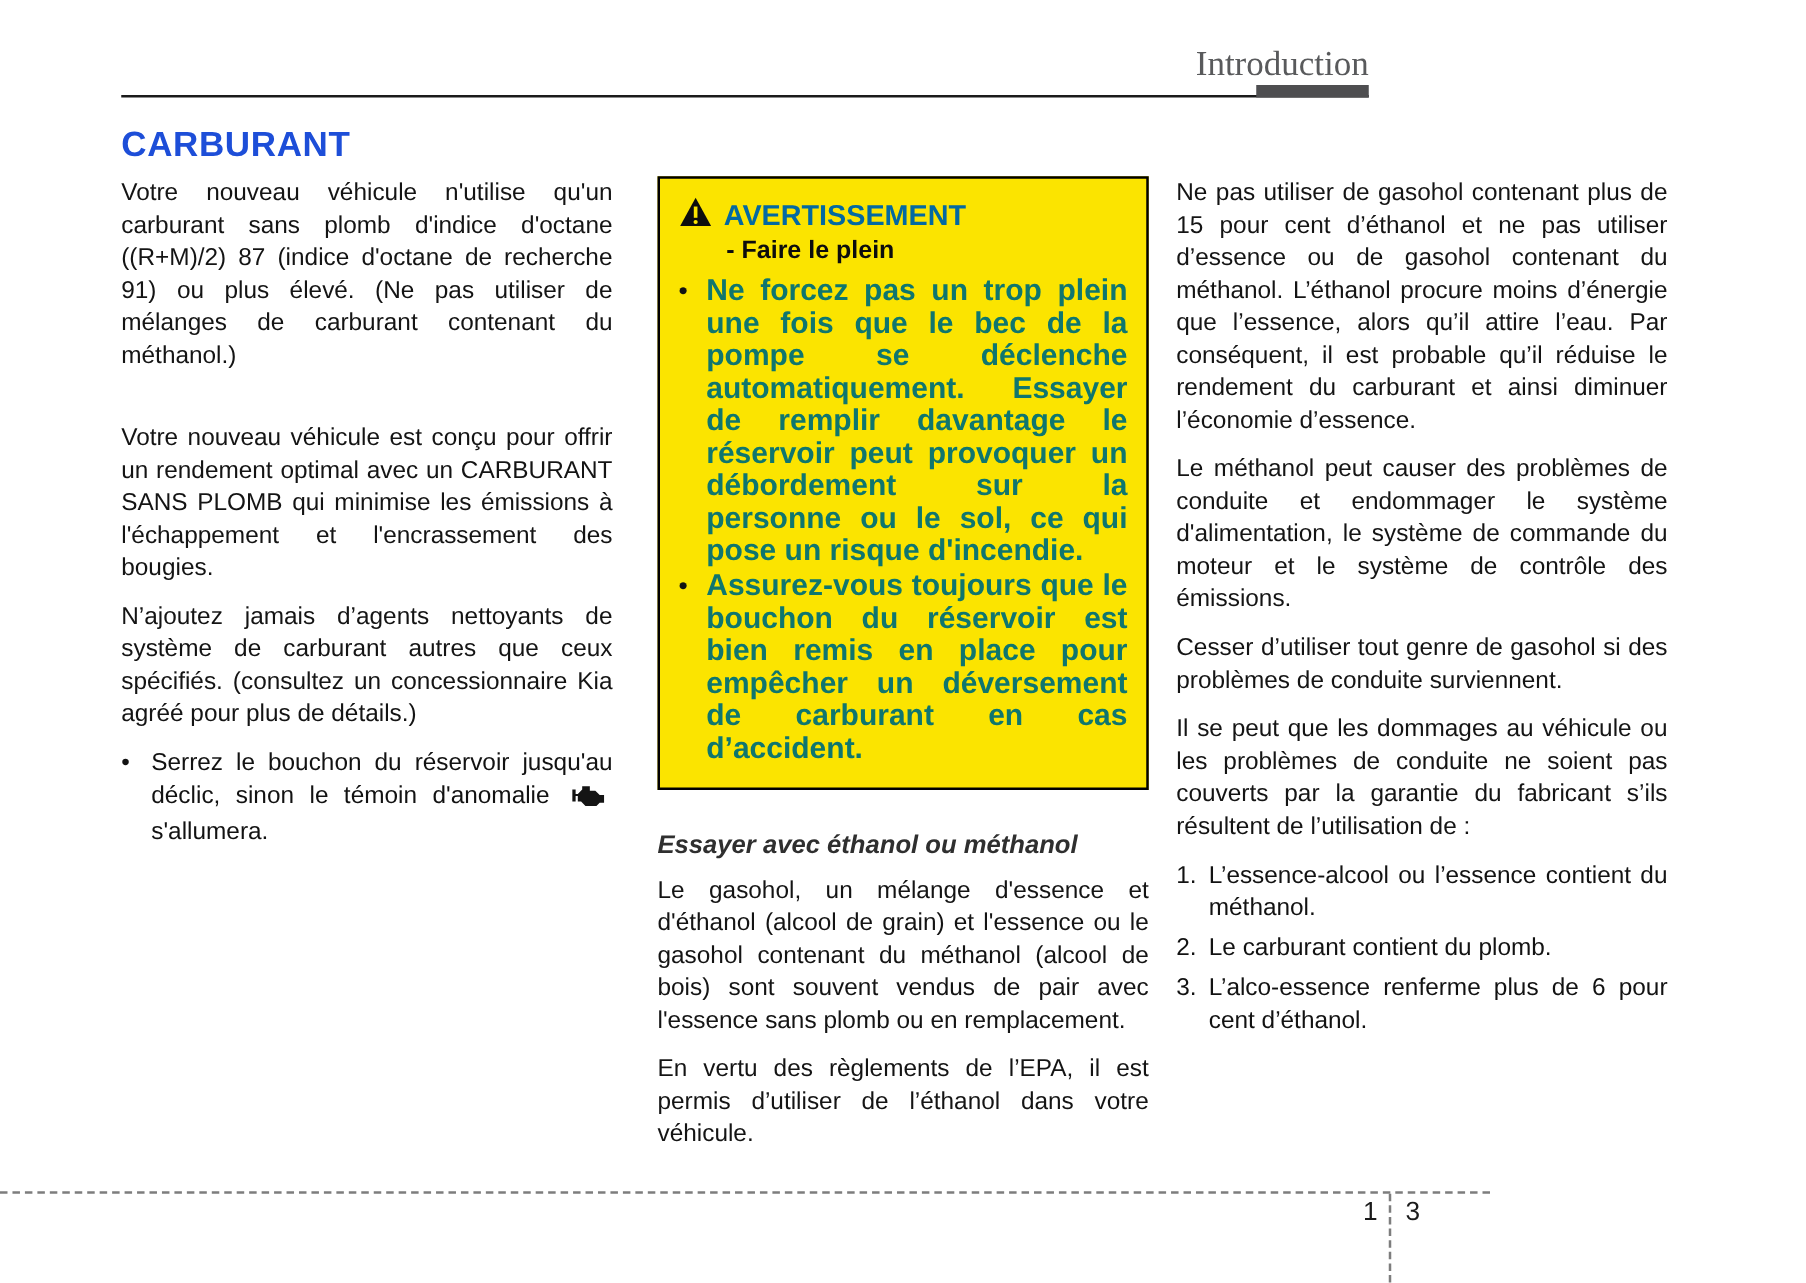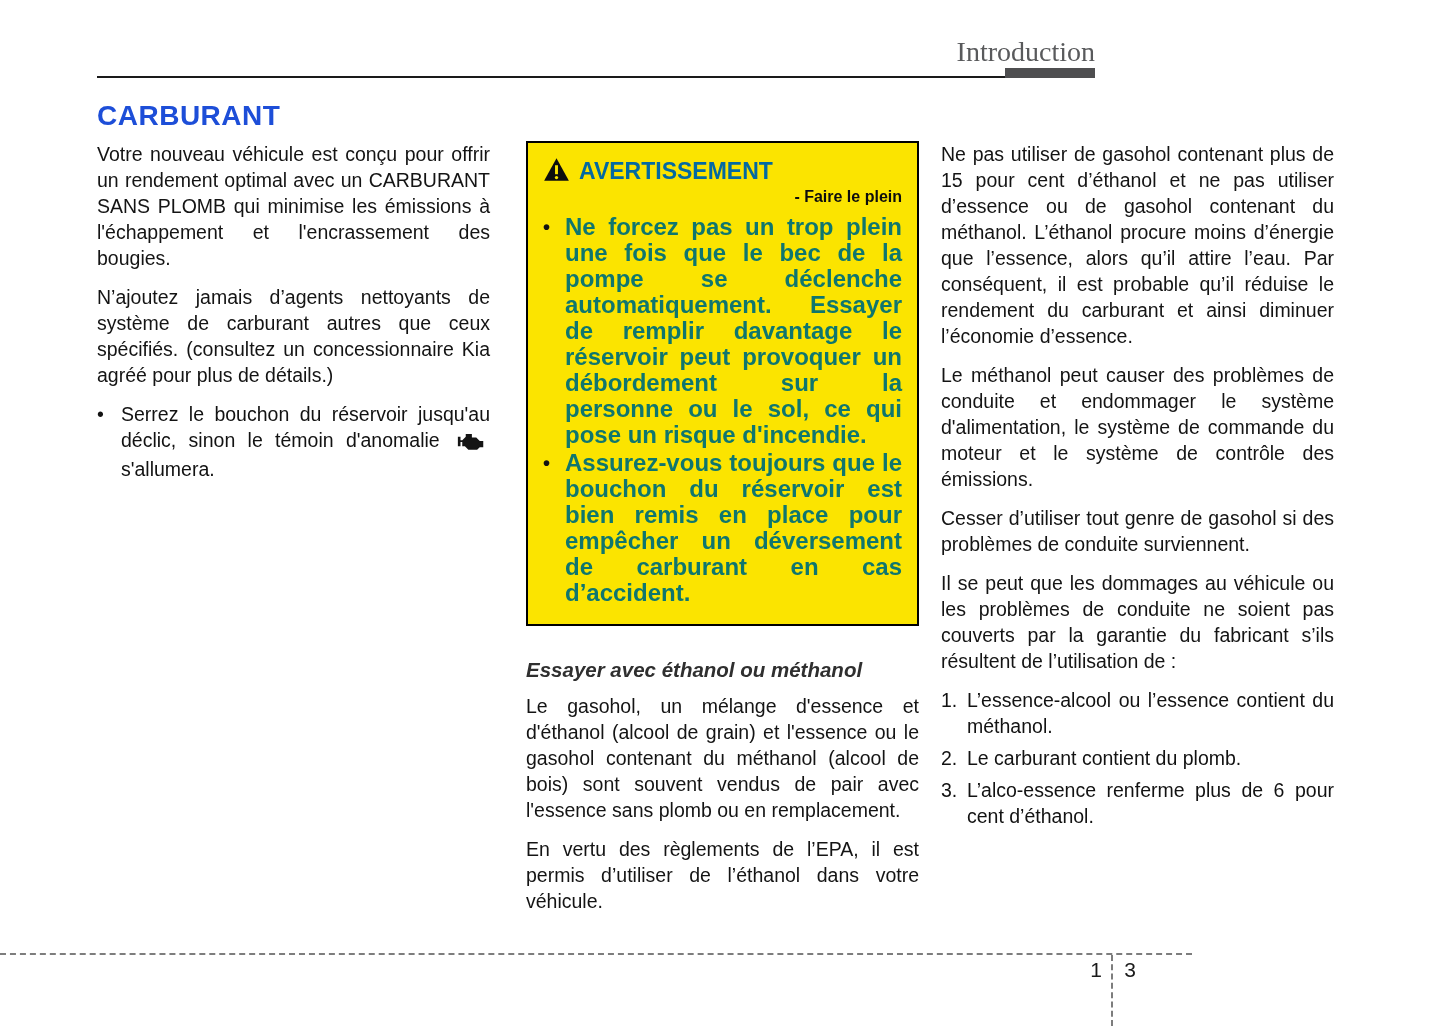--- a/index.html
+++ b/index.html
@@ -58,21 +58,21 @@
   .warning-box {
     background:#fbe400; border:2px solid #000;
     padding:14px 15px 16px 15px;
     margin-bottom:32px;
     min-height:450px;
   }
   .warning-header { display:flex; align-items:center; gap:9px; }
   .warning-icon { flex:none; display:inline-block; }
   .warning-title { font-size:23px; font-weight:bold; color:#0369a1; }
   .warning-subtitle {
-    font-size:16px; font-weight:bold; margin:2px 0 8px 38px; color:#0d0d0d;text-align:right;
+    font-size:20px; font-weight:bold; margin:2px 0 8px 38px; color:#0d0d0d;
   }
   .warning-bullet { display:flex; margin-bottom:2px; }
   .warning-bullet .marker { flex:none; width:22px; font-weight:bold; font-size:20px; line-height:26px; }
   .warning-bullet .w-text {
     font-size:24px; font-weight:bold; line-height:26px; text-align:justify; color:#0f766e;
   }
 
   
   .subheading {
     font-size:20.5px; font-weight:bold; font-style:italic;
@@ -107,20 +107,21 @@
 
 <div class="page">
 
   <div class="header-title">Introduction</div>
   <div class="header-rule"></div>
   <div class="header-bar"></div>
 
   <div class="page-title">CARBURANT</div>
 
   <div class="col col-1">
+    <p class="para gap-large">Votre nouveau véhicule n'utilise qu'un carburant sans plomb d'indice d'octane ((R+M)/2) 87 (indice d'octane de recherche 91) ou plus élevé. (Ne pas utiliser de mélanges de carburant contenant du méthanol.)</p>
     <p class="para gap-small">Votre nouveau véhicule est conçu pour offrir un rendement optimal avec un CARBURANT SANS PLOMB qui minimise les émissions à l'échappement et l'encrassement des bougies.</p>
     <p class="para gap-small">N’ajoutez jamais d’agents nettoyants de système de carburant autres que ceux spécifiés. (consultez un concessionnaire Kia agréé pour plus de détails.)</p>
     <div class="bullet-item">
       <span class="marker">•</span>
       <span class="bullet-text">
         <span>Serrez le bouchon du réservoir jusqu'au déclic, sinon le témoin d'anomalie</span>
         <span class="engine-icon"><svg viewBox="0 0 32 20" width="28" height="18" aria-hidden="true">
           <path fill="#141414" d="M10 2 h7 v4 h5 l4 4 h4 v7 h-4 l-3 3 h-10 l-4 -4 h-3 v-5 h-2 v5 h-3 v-11 h3 v4 h2 l4 -4 z"></path>
         </svg></span>
         <span>s'allumera.</span>

